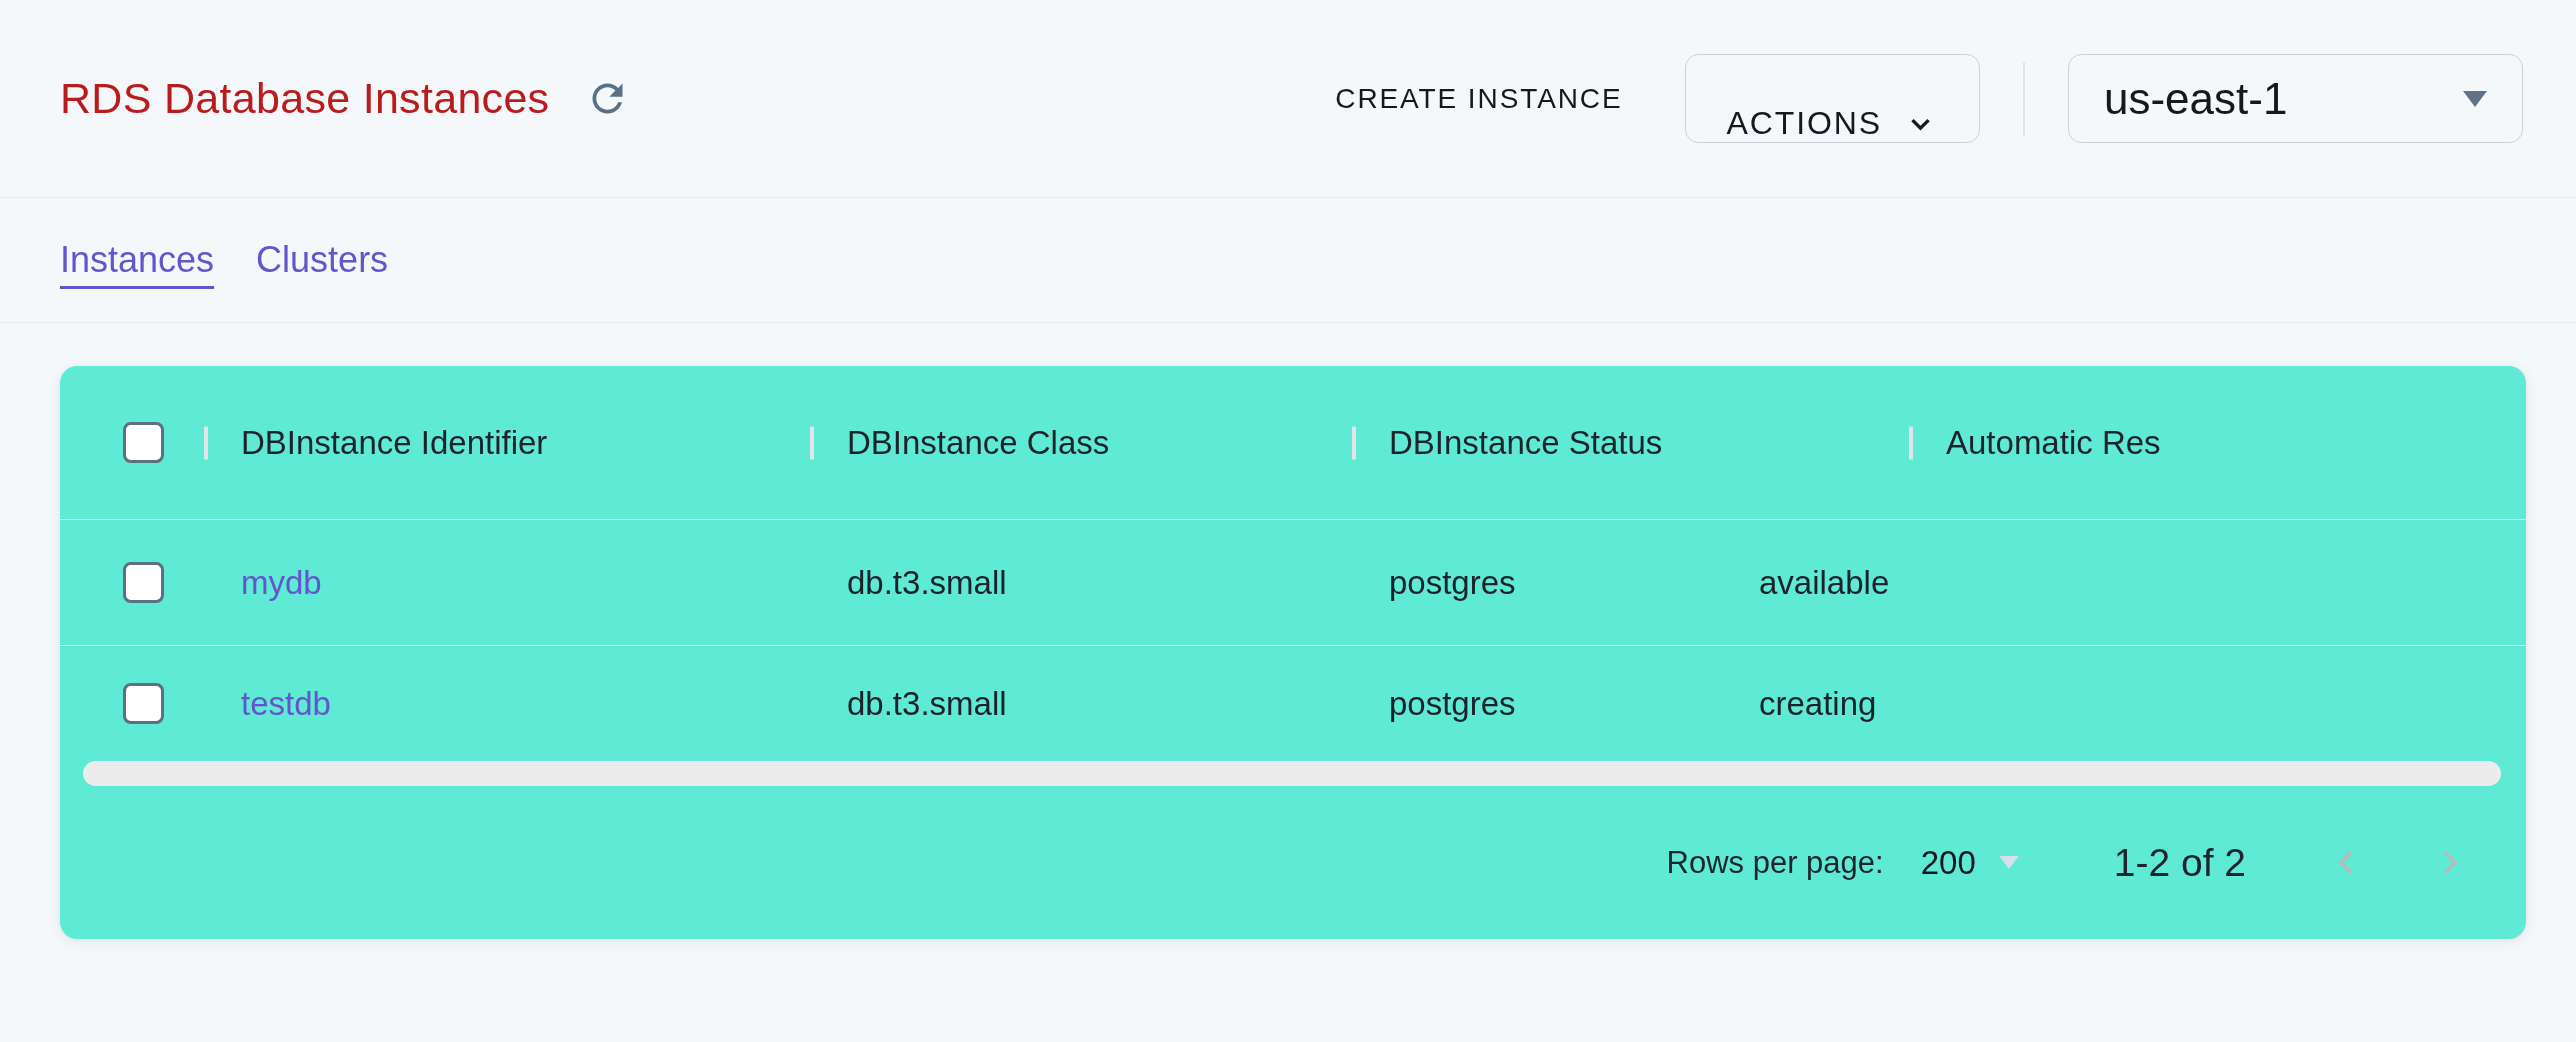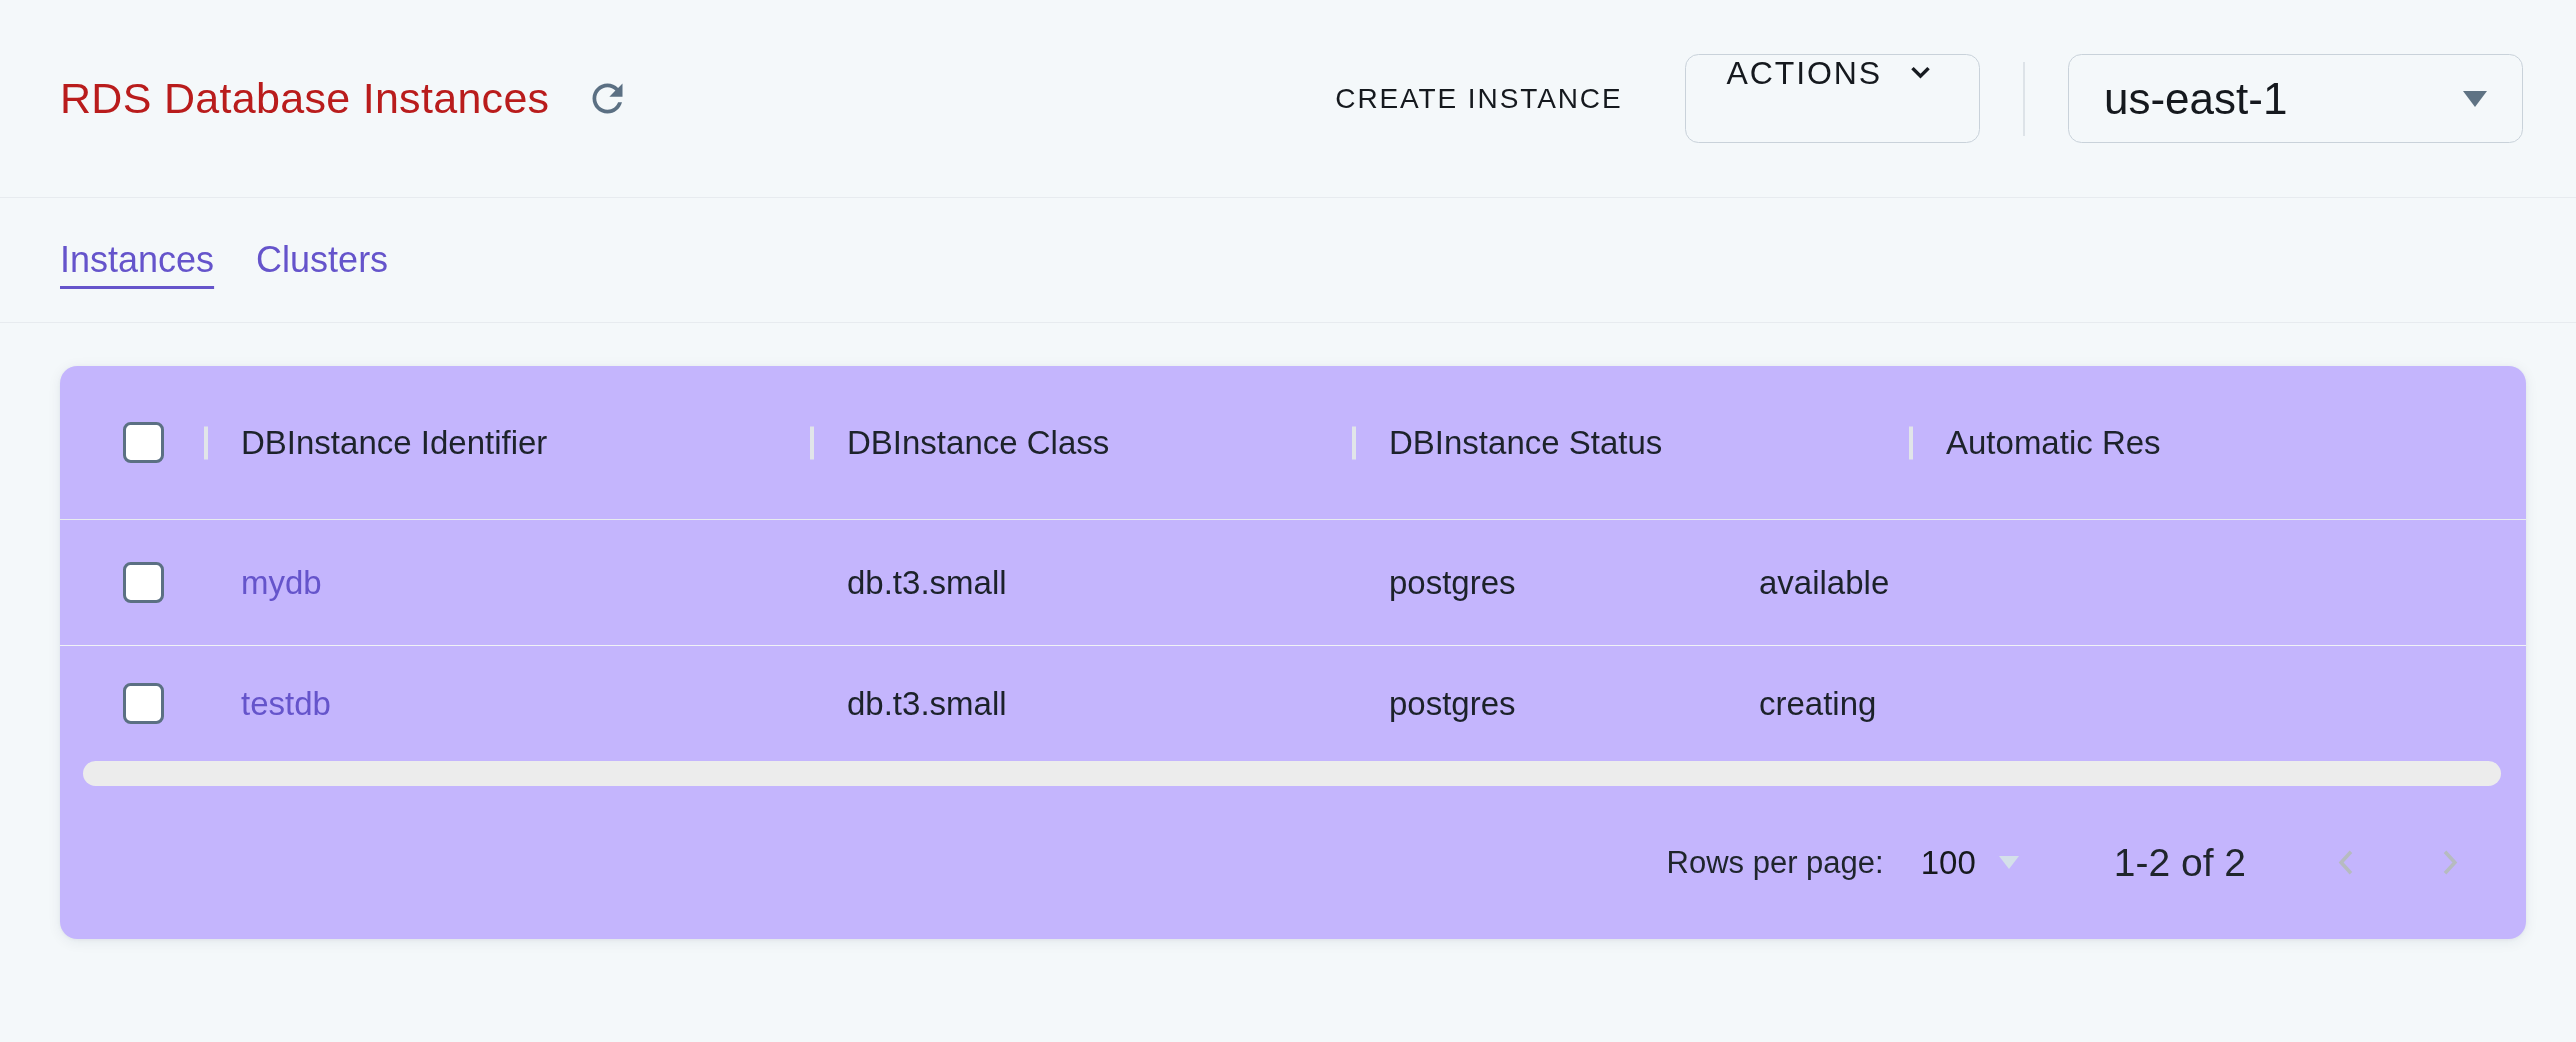--- a/index.html
+++ b/index.html
@@ -25,21 +25,21 @@
     display:flex; align-items:center; justify-content:center;
     width:58px; height:58px;
   }
   .topbar-right { display:flex; align-items:center; }
   .create-btn {
     background:none; border:none; cursor:pointer;
     font-family:inherit; font-size:28px; font-weight:500;
     letter-spacing:1.9px; color:#15191e; margin-right:62px;
   }
   .actions-btn {
-    display:flex; align-items:flex-start; gap:21px;
+    display:flex; align-items:flex-end; gap:21px;
     height:89px; padding:0 41px;
     background:transparent; cursor:pointer;
     border:1.9px solid #c9d2da; border-radius:13.5px;
     font-family:inherit; font-size:32px; font-weight:500;
     letter-spacing:1.9px; color:#15191e;
   }
   .vdiv { width:1.9px; height:74px; background:#dde3e8; margin:0 43px; }
   .region-select {
     width:455px; height:89px;
     display:flex; align-items:center; justify-content:space-between;
@@ -67,21 +67,21 @@
   .tab.active {
     text-decoration:underline;
     text-decoration-thickness:2.9px;
     text-underline-offset:13.5px;
   }
 
   
   .card {
     margin:43px 50px 0 60px;
     width:2466px; height:573px;
-    background:#c4b5fd;
+    background:#5eead4;
     border-radius:17.4px;
     box-shadow:0 2.9px 13.5px rgba(25,45,70,0.07), 0 1px 3.9px rgba(25,45,70,0.05);
     overflow:hidden;
     display:flex; flex-direction:column;
   }
   .thead { display:flex; align-items:center; height:153px; }
   .trow  { display:flex; align-items:center; }
   .trow.r1 { height:126px; border-top:1.9px solid #e8ecef; }
   .trow.r2 { height:116px; border-top:1.9px solid #f0f3f6; }
 
@@ -221,21 +221,21 @@
         <div class="col c3">postgres</div>
         <div class="col c4">creating</div>
         <div class="col c5"></div>
       </div>
 
       <div class="hscrollbar"></div>
 
       <div class="tfoot">
         <span class="rpp-label">Rows per page:</span>
         <div class="rpp-select">
-          <span class="rpp-value">100</span>
+          <span class="rpp-value">200</span>
           <span class="rpp-caret"></span>
         </div>
         <span class="range">1-2 of 2</span>
         <button class="page-btn prev">
           <svg width="43" height="43" viewBox="0 0 24 24">
             <polyline points="14.5,6 9,12 14.5,18" fill="none" stroke="#b6bbc0" stroke-width="2"></polyline>
           </svg>
         </button>
         <button class="page-btn next">
           <svg width="43" height="43" viewBox="0 0 24 24">

